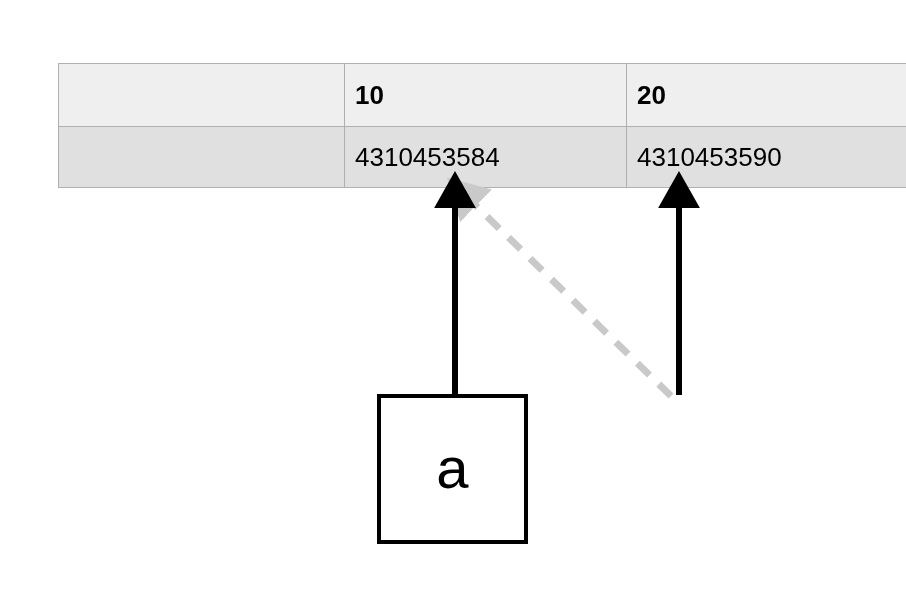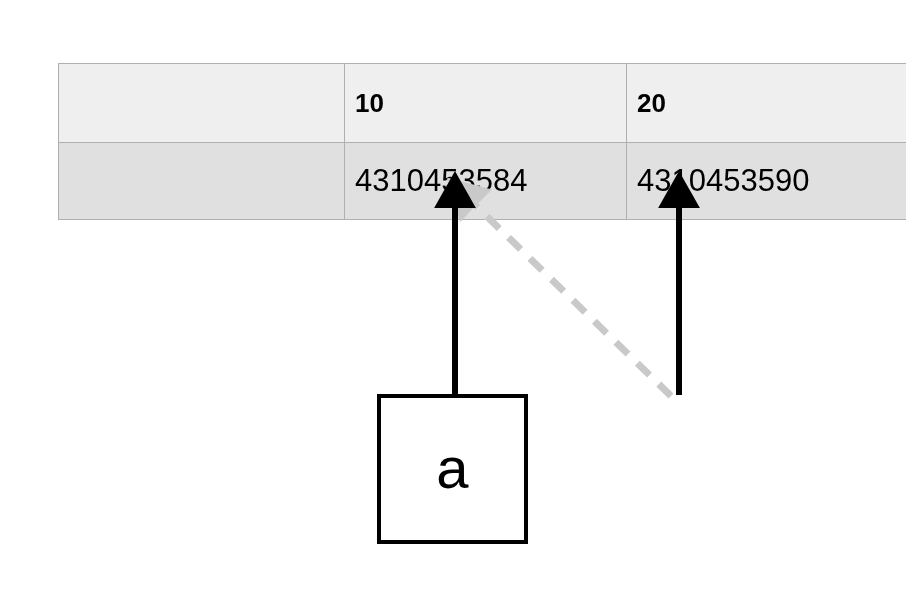--- a/index.html
+++ b/index.html
@@ -28,38 +28,38 @@
     position: absolute;
     left: 58px;
     top: 63px;
     width: 790px;
     height: 123px;
     border-collapse: collapse;
     table-layout: fixed;
   }
   .memory-table td {
     border: 1px solid #b0b0b0;
-    padding: 8px 10px;
+    padding: 0 10px;
     vertical-align: middle;
     white-space: nowrap;
   }
   .col-label { width: 265px; }
   .col-slot  { width: 261px; }
 
   .row-header td {
     background: #efefef;
     height: 62px;
     font-size: 26px;
     font-weight: bold;
     letter-spacing: 0px;
   }
   .row-values td {
     background: #e0e0e0;
     height: 60px;
-    font-size: 31px;
+    font-size: 26px;
     font-weight: normal;
   }
   .row-header td.cell-empty,
   .row-values td.cell-empty {
     font-size: 0;
   }
 
   
   .var-box {
     position: absolute;

